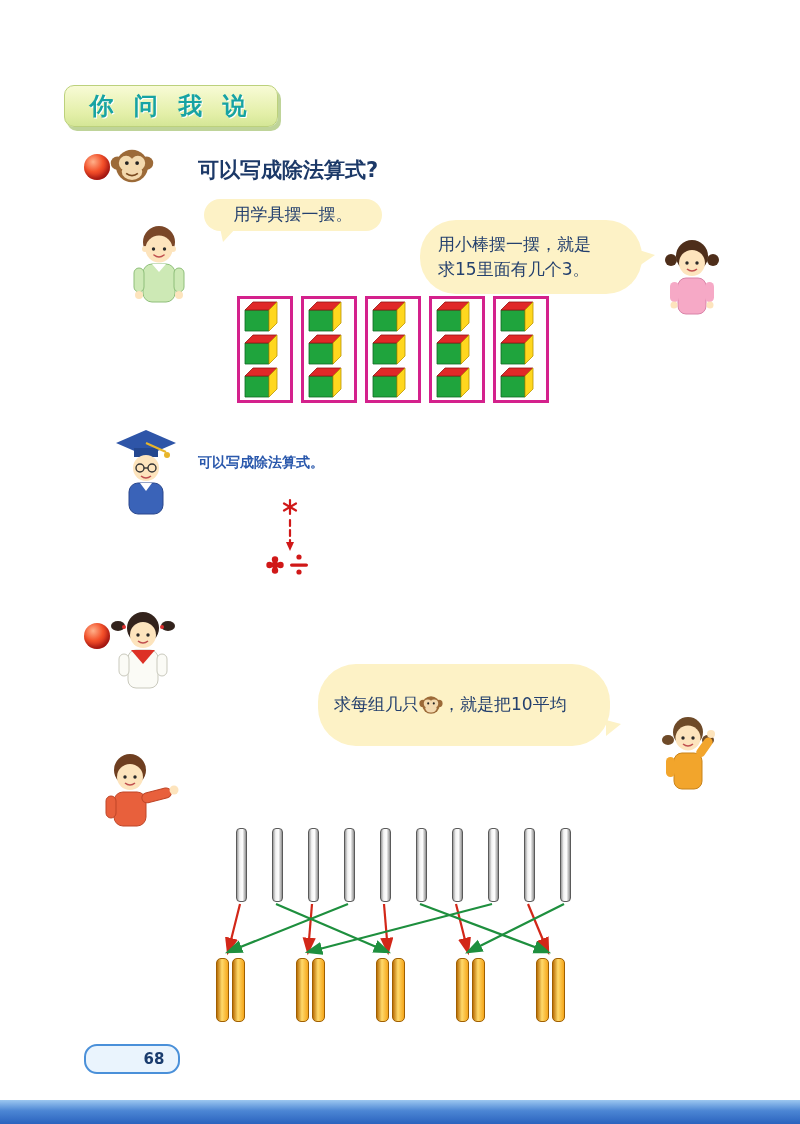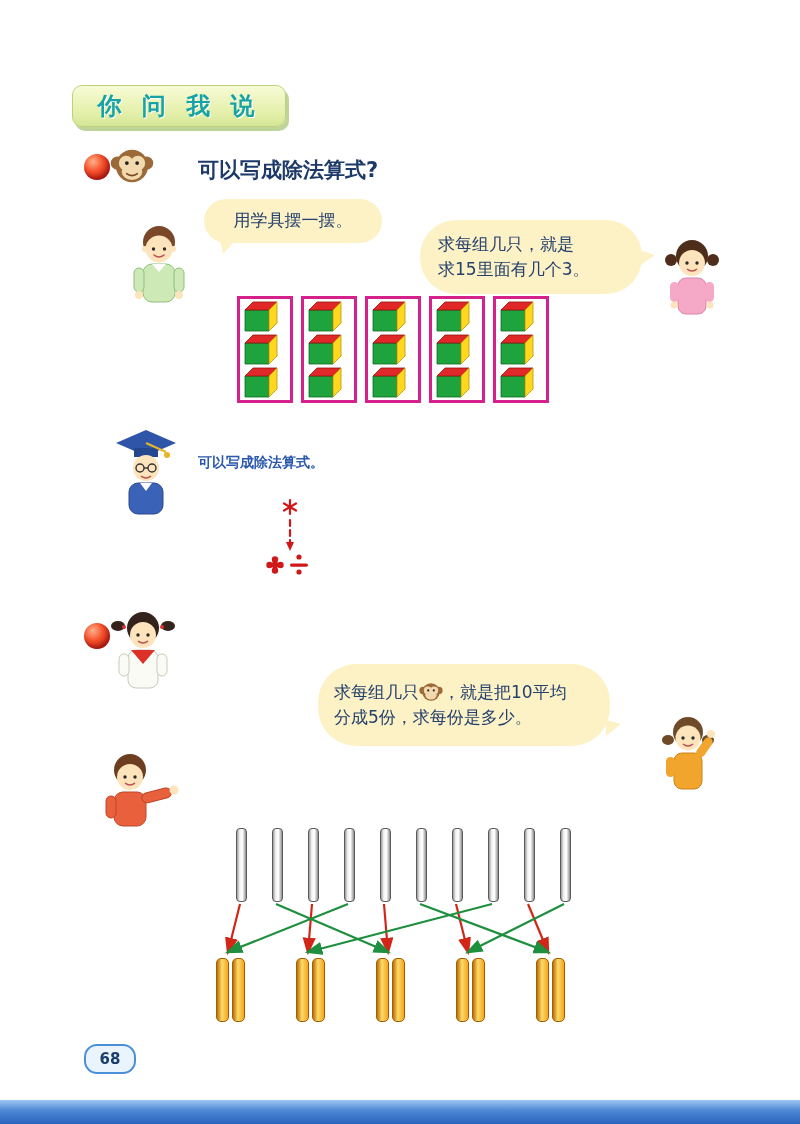--- a/index.html
+++ b/index.html
@@ -1,20 +1,20 @@
 <!DOCTYPE html>
 <html><head>
 <meta charset="utf-8">
 <style>
   html,body{margin:0;padding:0;background:#ffffff;}
   .page{position:relative;width:800px;height:1124px;background:#ffffff;overflow:hidden;
         font-family:"DejaVu Sans","Liberation Sans",sans-serif;color:#1c3968;}
 
   
-  .title-banner{position:absolute;left:72px;top:85px;width:212px;height:40px;
+  .title-banner{position:absolute;left:64px;top:85px;width:212px;height:40px;
     background:linear-gradient(180deg,#f8fbd6 0%,#e3efa8 70%,#d4e696 100%);
     border:1px solid #bcd17c;border-radius:10px;box-shadow:3px 4px 0 rgba(138,176,70,.55);
     display:flex;align-items:center;justify-content:center;}
   .title-banner span{font-size:24px;font-weight:bold;color:#17a3a3;letter-spacing:6px;
     text-shadow:1px 1px 0 #ffffff;}
 
   .red-ball{position:absolute;width:26px;height:26px;border-radius:50%;
     background:radial-gradient(circle at 35% 30%,#ffb08a 0%,#f4512a 40%,#c01616 85%);
     box-shadow:inset -2px -3px 4px rgba(90,0,0,.4);}
 
@@ -41,21 +41,21 @@
   .stick{position:absolute;top:6px;width:9px;height:72px;border:1px solid #5a5a5a;border-radius:4px;
     background:linear-gradient(90deg,#9a9a9a 0%,#f2f2f2 30%,#ffffff 60%,#8f8f8f 100%);}
   #arrows-svg{position:absolute;left:0;top:80px;width:800px;height:56px;overflow:visible;}
   .bundle{position:absolute;top:136px;display:flex;gap:3px;}
   .bstick{width:11px;height:62px;border:1px solid #a05f00;border-radius:5px;
     background:linear-gradient(90deg,#b96f08 0%,#ffd96a 45%,#f5a71c 100%);}
 
   
   .page-num{position:absolute;left:84px;top:1044px;width:48px;height:26px;border:2px solid #4a90d9;
     border-radius:13px;background:#eaf4fd;display:flex;align-items:center;justify-content:center;
-    font-size:15px;font-weight:bold;color:#1a3c6e;}
+    font-size:15px;font-weight:bold;color:#1a3c6e;padding-left:44px;}
 
   .bottom-strip{position:absolute;left:0;bottom:0;width:800px;height:24px;
     background:linear-gradient(180deg,#9cc7f0 0%,#4c86d4 45%,#2a63be 100%);}
 </style>
 </head>
 <body>
 
 <div class="page">
 
   <div class="title-banner">
@@ -93,28 +93,28 @@
       <path d="M28 37 Q33 41 38 37" stroke="#c05050" stroke-width="1.6" fill="none" stroke-linecap="round"></path>
       <rect x="17" y="46" width="32" height="38" rx="9" fill="#cde9b5" stroke="#8fbf7a"></rect>
       <path d="M26 46 L33 54 L40 46" fill="#ffffff"></path>
       <rect x="8" y="50" width="10" height="24" rx="5" fill="#cde9b5" stroke="#8fbf7a"></rect>
       <rect x="48" y="50" width="10" height="24" rx="5" fill="#cde9b5" stroke="#8fbf7a"></rect>
       <circle cx="13" cy="77" r="4" fill="#fde4bd"></circle>
         <circle cx="53" cy="77" r="4" fill="#fde4bd"></circle>
     </svg>
   </div>
 
-  <div class="bubble" style="left:204px;top:199px;width:178px;height:44px;align-items:center;">
+  <div class="bubble" style="left:204px;top:199px;width:178px;height:32px;align-items:center;">
     <span>用学具摆一摆。</span>
     <div class="tail" style="left:16px;bottom:-11px;border-top:14px solid #fdf2c6;border-left:3px solid transparent;border-right:13px solid transparent;"></div>
   </div>
 
   <div class="bubble" style="left:420px;top:220px;width:222px;height:74px;padding:10px 18px;box-sizing:border-box;border-radius:36px;">
     <div class="bubble-line">
-        <span>求每组几只，就是</span>
+        <span>用小棒摆一摆，就是</span>
       </div>
     <div class="bubble-line">
         <span>求15里面有几个3。</span>
       </div>
     <div class="tail" style="right:-13px;top:30px;border-left:16px solid #fdf2c6;border-top:5px solid transparent;border-bottom:11px solid transparent;"></div>
   </div>
 
   <div class="char" style="left:661px;top:234px;">
     <svg viewBox="0 0 62 84" width="62" height="84">
       <circle cx="31" cy="22" r="16" fill="#4e2e1a"></circle>
@@ -291,23 +291,20 @@
           <circle cx="25" cy="13" r="4.5" fill="#9c6a38"></circle>
         <circle cx="15" cy="15" r="11" fill="#9c6a38"></circle>
         <circle cx="11" cy="13" r="5" fill="#f3d9ae"></circle>
           <circle cx="19" cy="13" r="5" fill="#f3d9ae"></circle>
         <ellipse cx="15" cy="19" rx="7" ry="5.5" fill="#f3d9ae"></ellipse>
         <circle cx="11.5" cy="13" r="1.3" fill="#222"></circle>
           <circle cx="18.5" cy="13" r="1.3" fill="#222"></circle>
       </svg>
       <span>，就是把10平均</span>
     </div>
-    <div class="bubble-line">
-        <span>分成5份，求每份是多少。</span>
-      </div>
     <div class="tail" style="right:-11px;bottom:10px;border-left:15px solid #fdf2c6;border-top:4px solid transparent;border-bottom:12px solid transparent;"></div>
   </div>
 
   <div class="char" style="left:658px;top:708px;">
     <svg viewBox="0 0 64 88" width="64" height="88">
       <circle cx="30" cy="24" r="15" fill="#6e4a28"></circle>
       <ellipse cx="10" cy="32" rx="6" ry="5" fill="#6e4a28"></ellipse>
       <ellipse cx="50" cy="32" rx="6" ry="5" fill="#6e4a28"></ellipse>
       <circle cx="30" cy="30" r="12.5" fill="#fde4bd"></circle>
       <circle cx="25" cy="30" r="1.7" fill="#2a2a2a"></circle>

